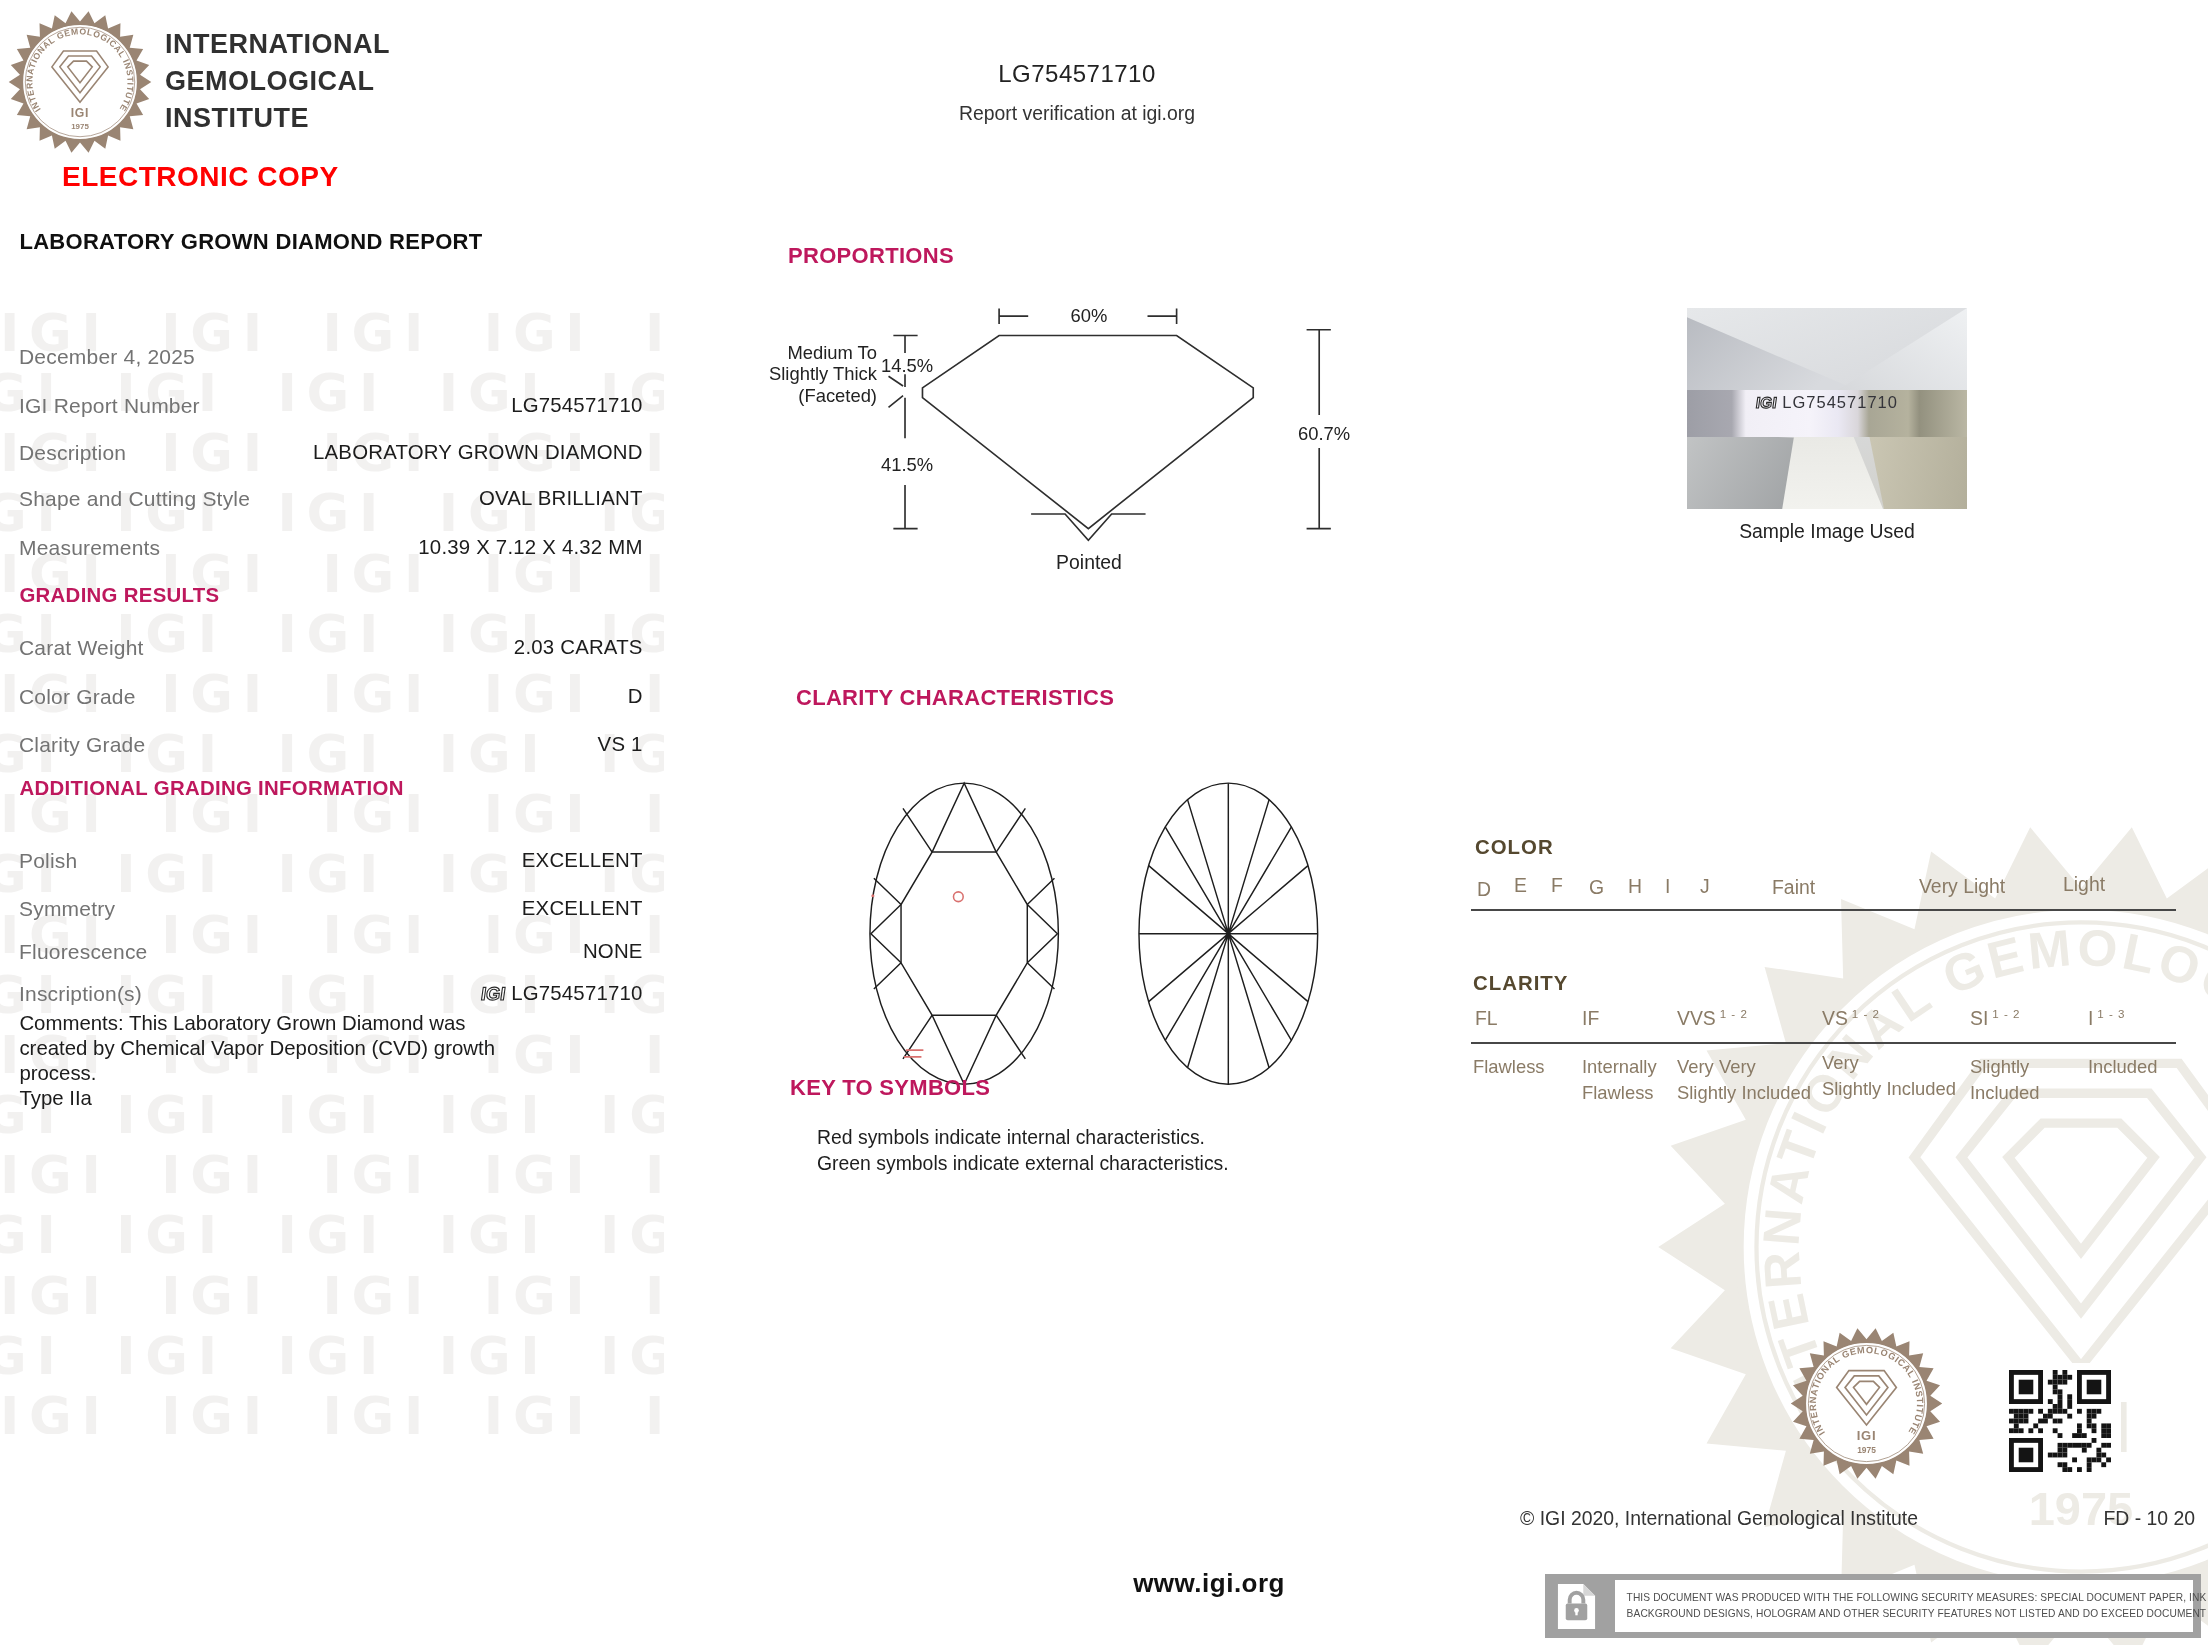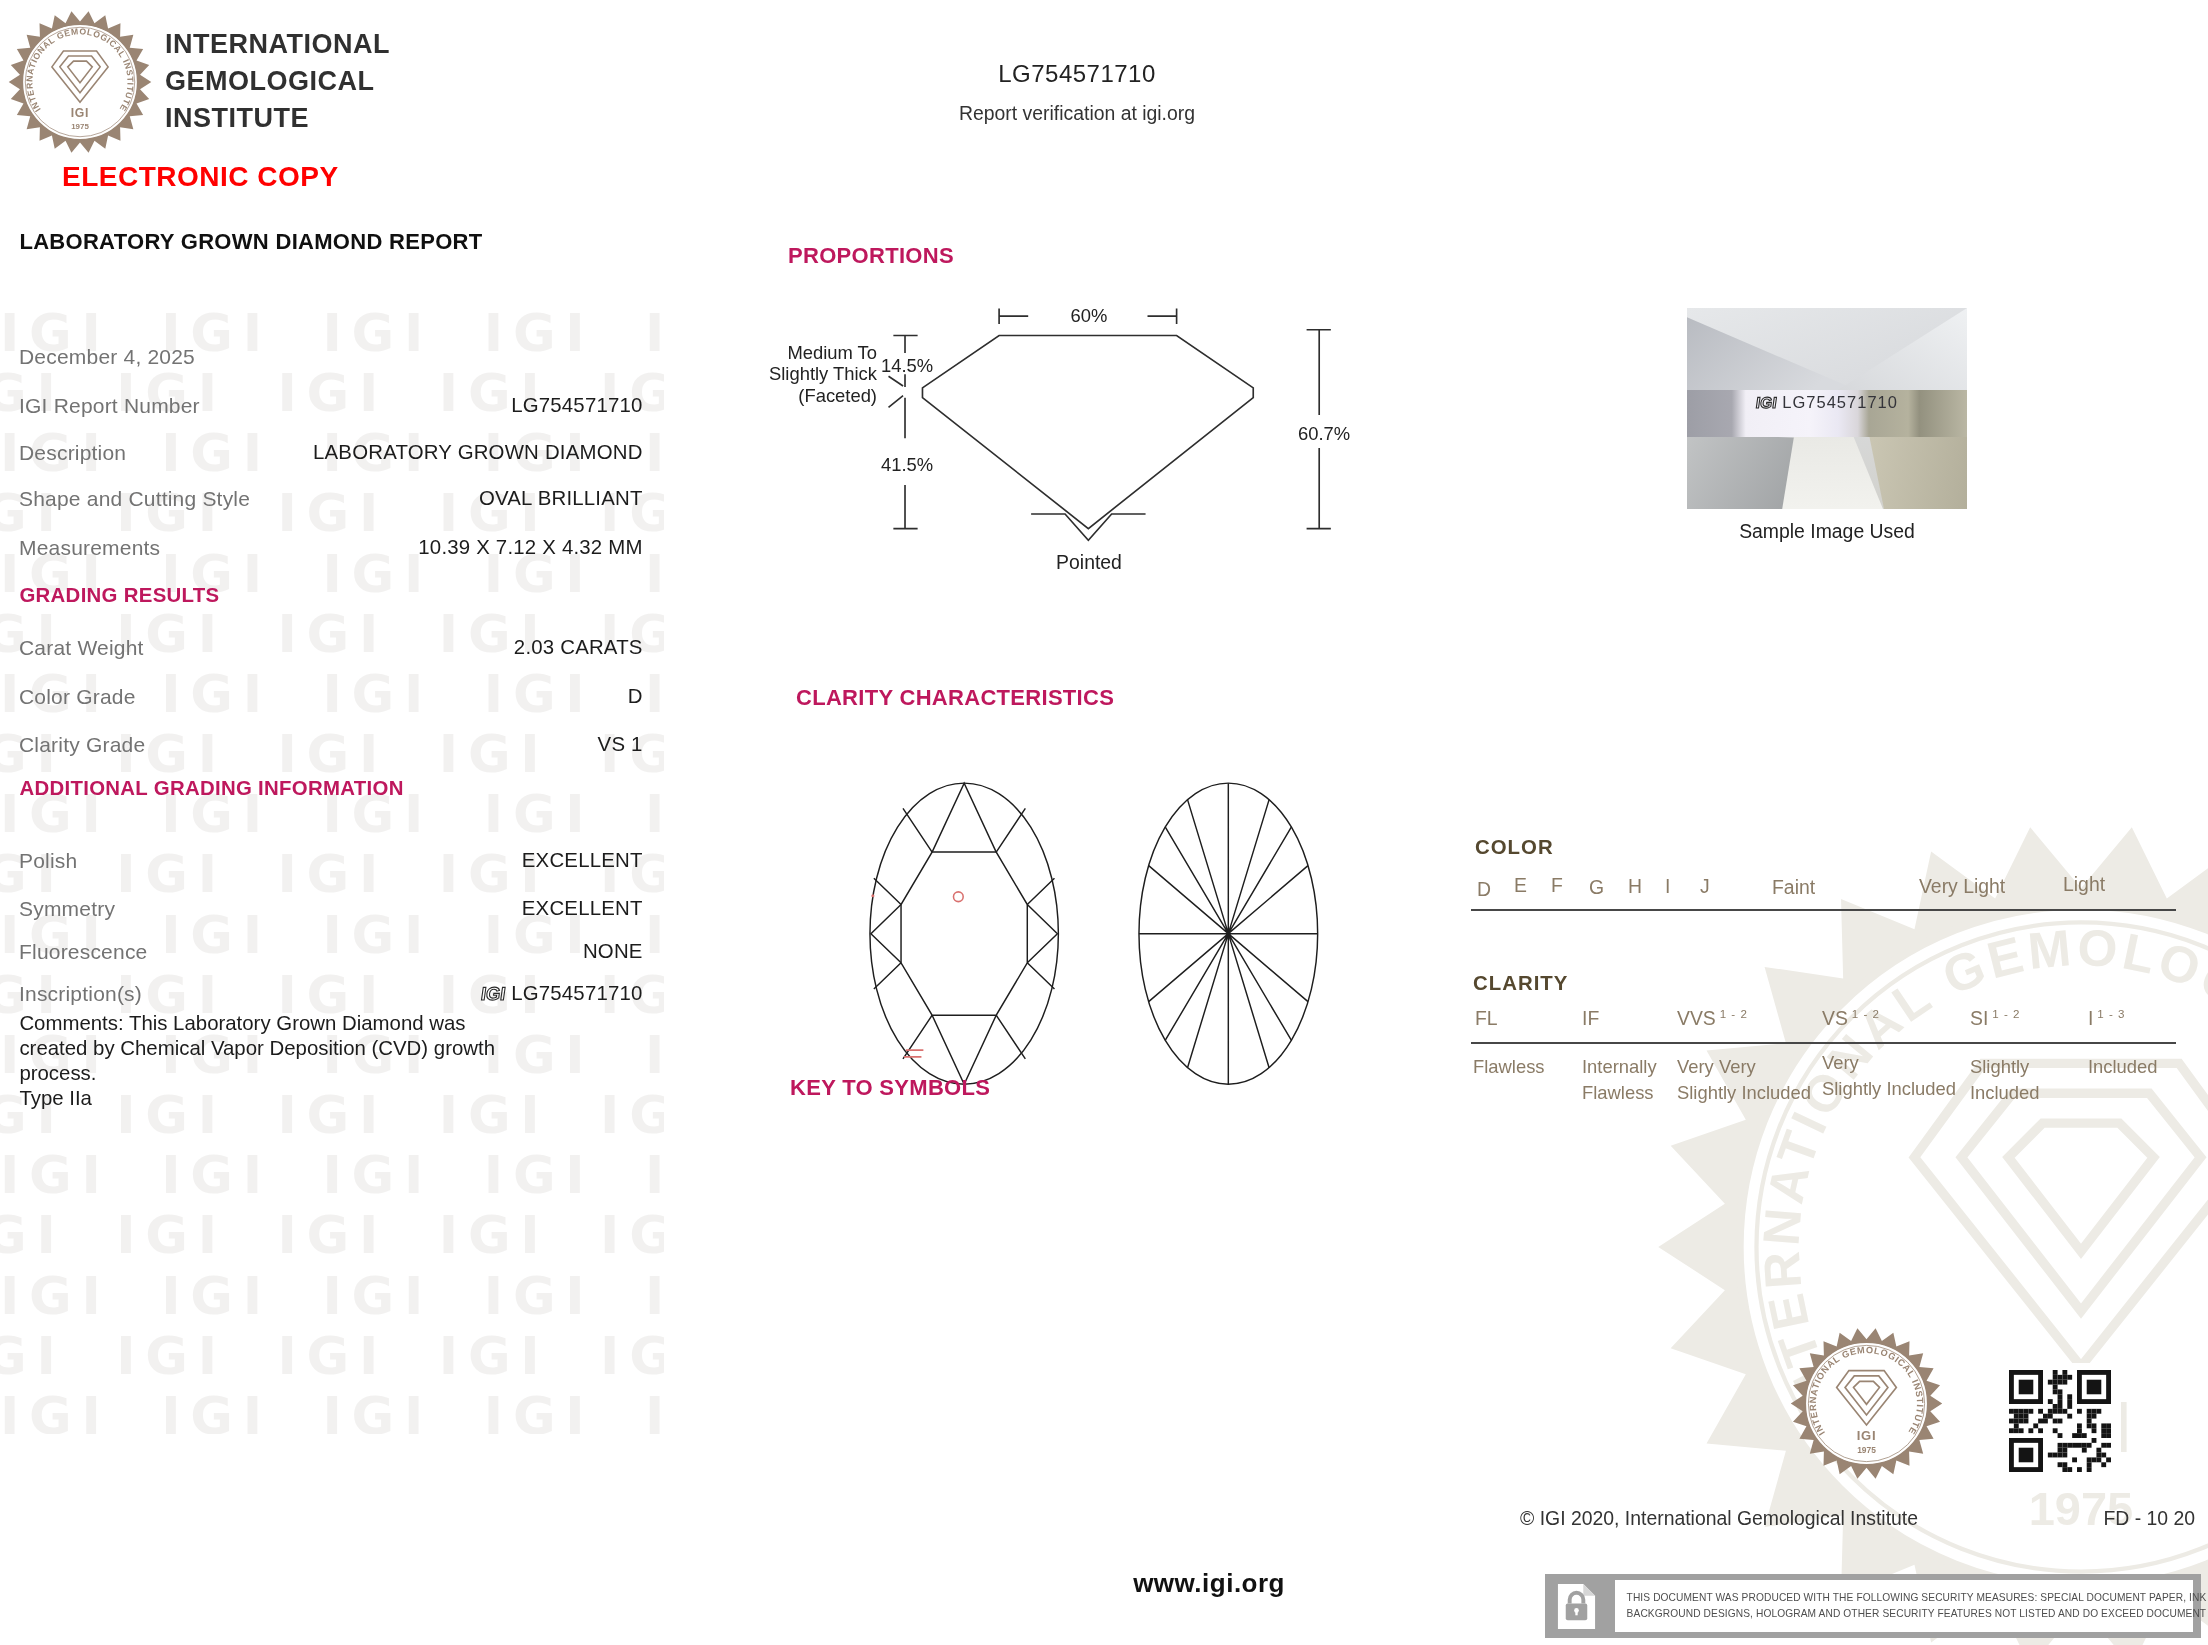--- a/index.html
+++ b/index.html
@@ -249,20 +249,24 @@
     </g>
 
     <g stroke="#d9716f" fill="none">
       <circle cx="987" cy="924" r="5" stroke-width="1.6"></circle>
       <circle cx="899" cy="923" r="1.6" fill="#d9716f" stroke="none"></circle>
       <path d="M933,1082 H951 M931,1089 H949" stroke-width="1.8"></path>
     </g>
   </svg>
 
   <div class="h-mid" style="left:790px;top:1075px;">KEY TO SYMBOLS</div>
+  <div id="key-lines">
+    <div>Red symbols indicate internal characteristics.</div>
+    <div>Green symbols indicate external characteristics.</div>
+  </div>
 
   <div id="sample-photo">
     <div class="ph-base"></div>
     <div class="ph-tl"></div>
     <div class="ph-tr"></div>
     <div class="ph-bl"></div>
     <div class="ph-bc"></div>
     <div class="ph-br"></div>
     <div class="ph-band"></div>
     <div id="sample-inscription">

